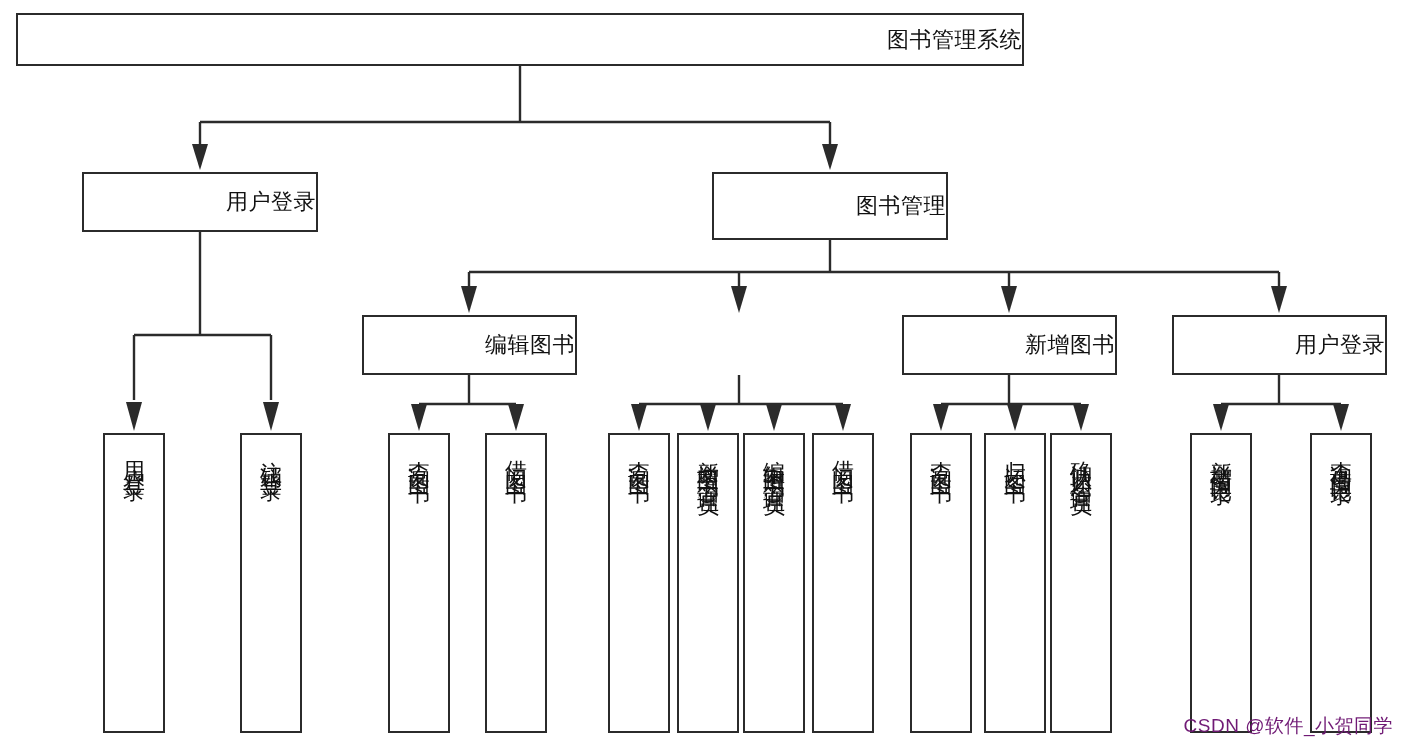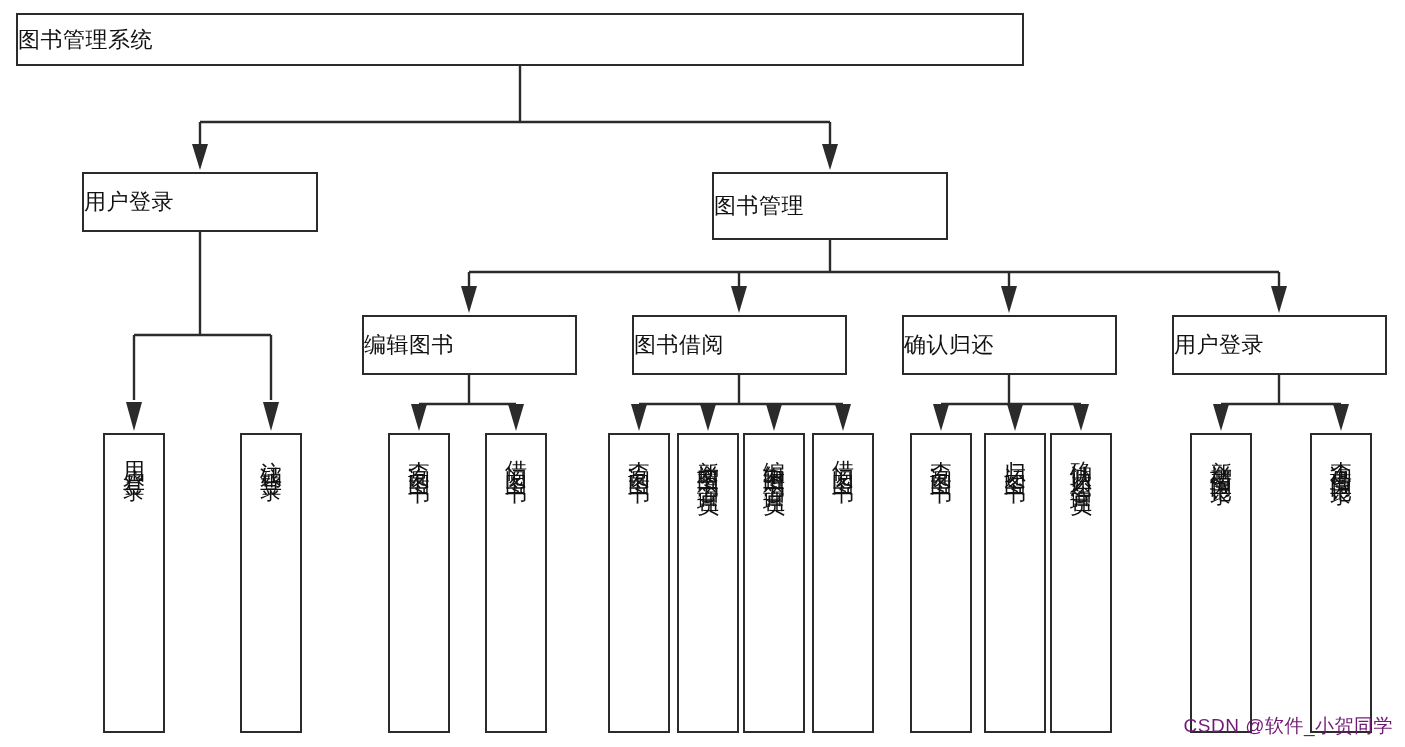--- a/index.html
+++ b/index.html
@@ -39,21 +39,21 @@
   }
   
   .node {
     position: absolute;
     box-sizing: border-box;
     background: #ffffff;
     border: 2.6px solid #2b2b2b;
     z-index: 2;
     display: flex;
     align-items: center;
-    justify-content: flex-start;
+    justify-content: flex-end;
   }
   .node .label {
     color: #111111;
     letter-spacing: 0.5px;
     line-height: 1.18;
     white-space: nowrap;
   }
   
   .node.root { }
   .node.root .label { font-size: 23px; }
@@ -167,25 +167,22 @@
   <div class="node h" style="left:82px; top:172px; width:236px; height:60px;">
     <span class="label">用户登录</span>
   </div>
   <div class="node h" style="left:712px; top:172px; width:236px; height:68px;">
     <span class="label">图书管理</span>
   </div>
 
   <div class="node h" style="left:362px; top:315px; width:215px; height:60px;">
     <span class="label">编辑图书</span>
   </div>
-  <div class="node h" style="left:632px; top:315px; width:215px; height:60px;">
-    <span class="label">图书借阅</span>
-  </div>
   <div class="node h" style="left:902px; top:315px; width:215px; height:60px;">
-    <span class="label">确认归还</span>
+    <span class="label">新增图书</span>
   </div>
   <div class="node h" style="left:1172px; top:315px; width:215px; height:60px;">
     <span class="label">用户登录</span>
   </div>
 
   <div class="node leaf" style="left:103px; top:433px; width:62px; height:300px;">
     <span class="label">用户登录</span>
   </div>
   <div class="node leaf" style="left:240px; top:433px; width:62px; height:300px;">
     <span class="label">注销登录</span>

